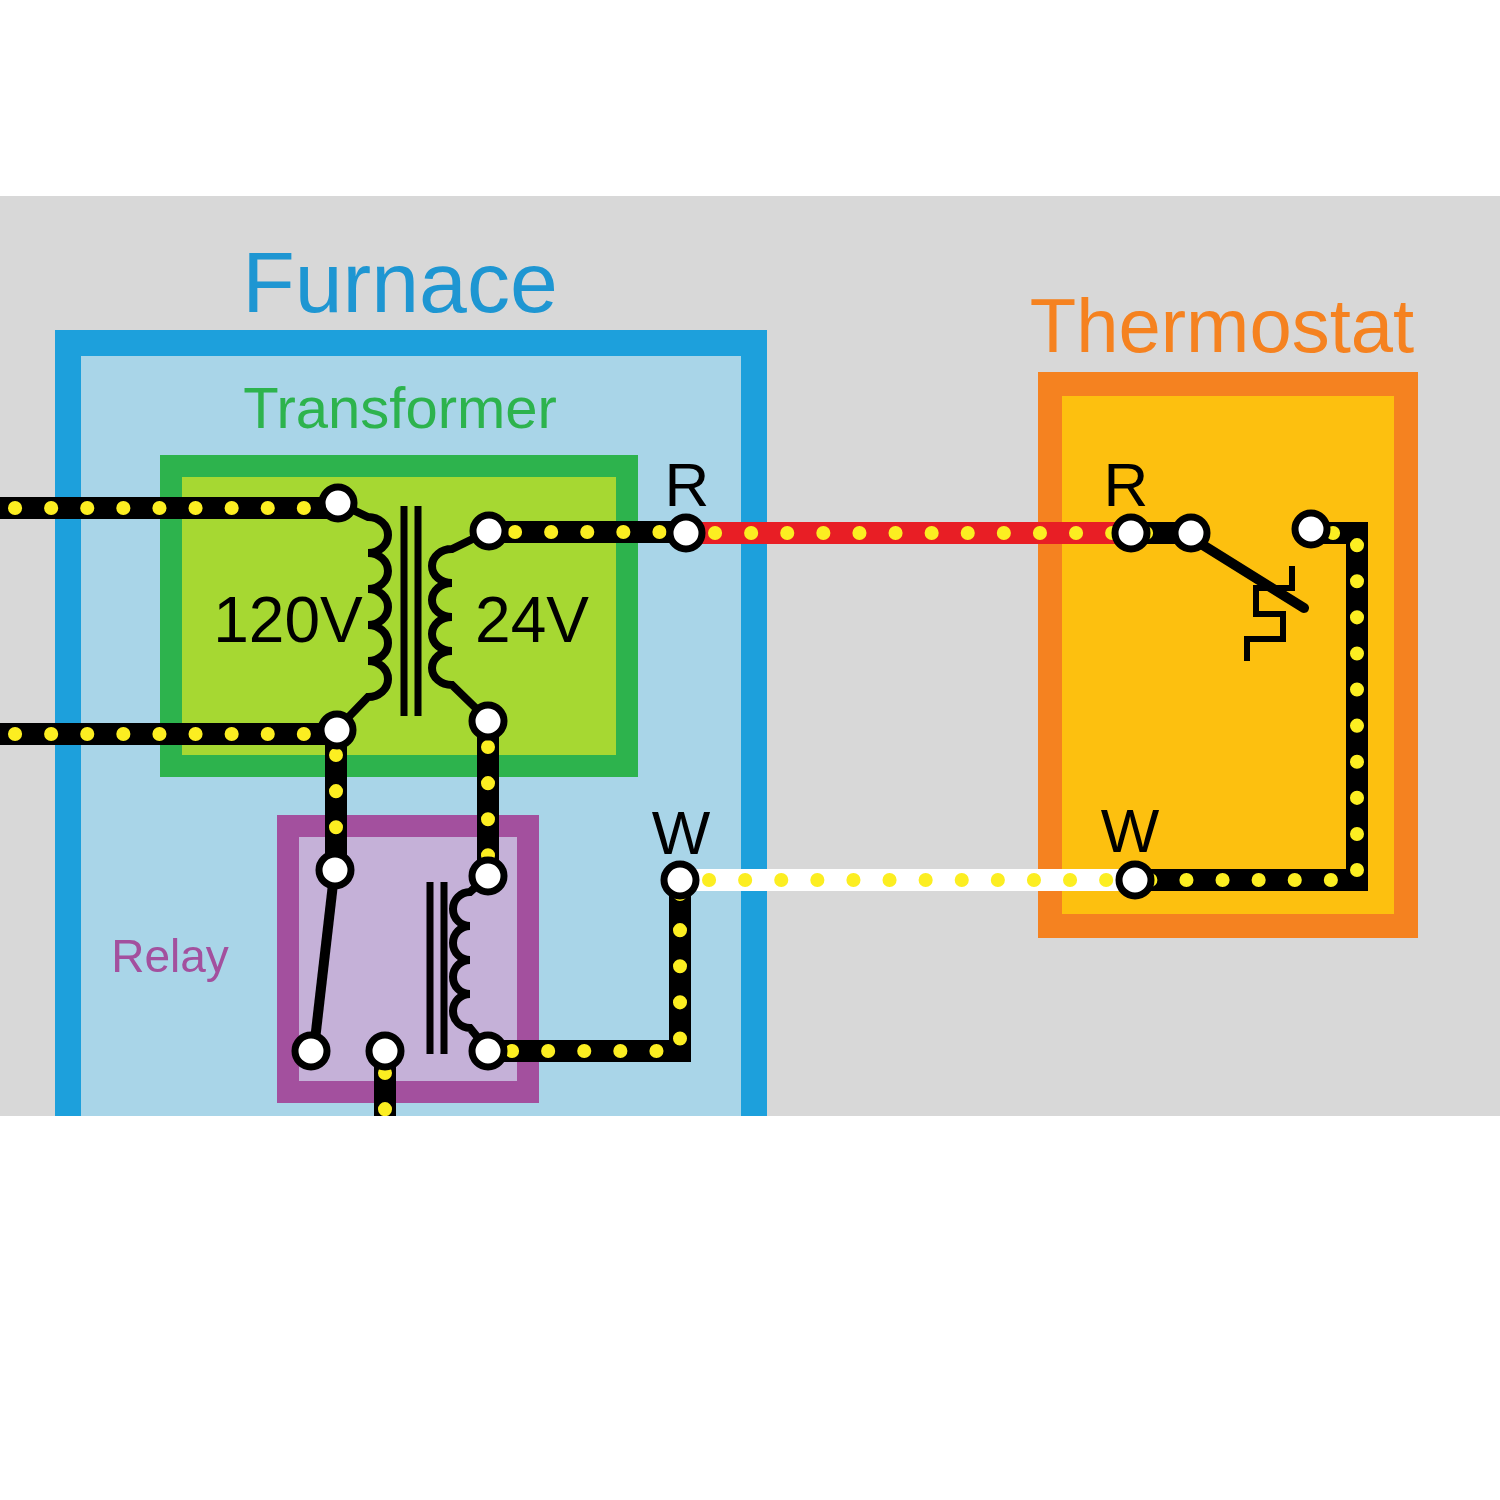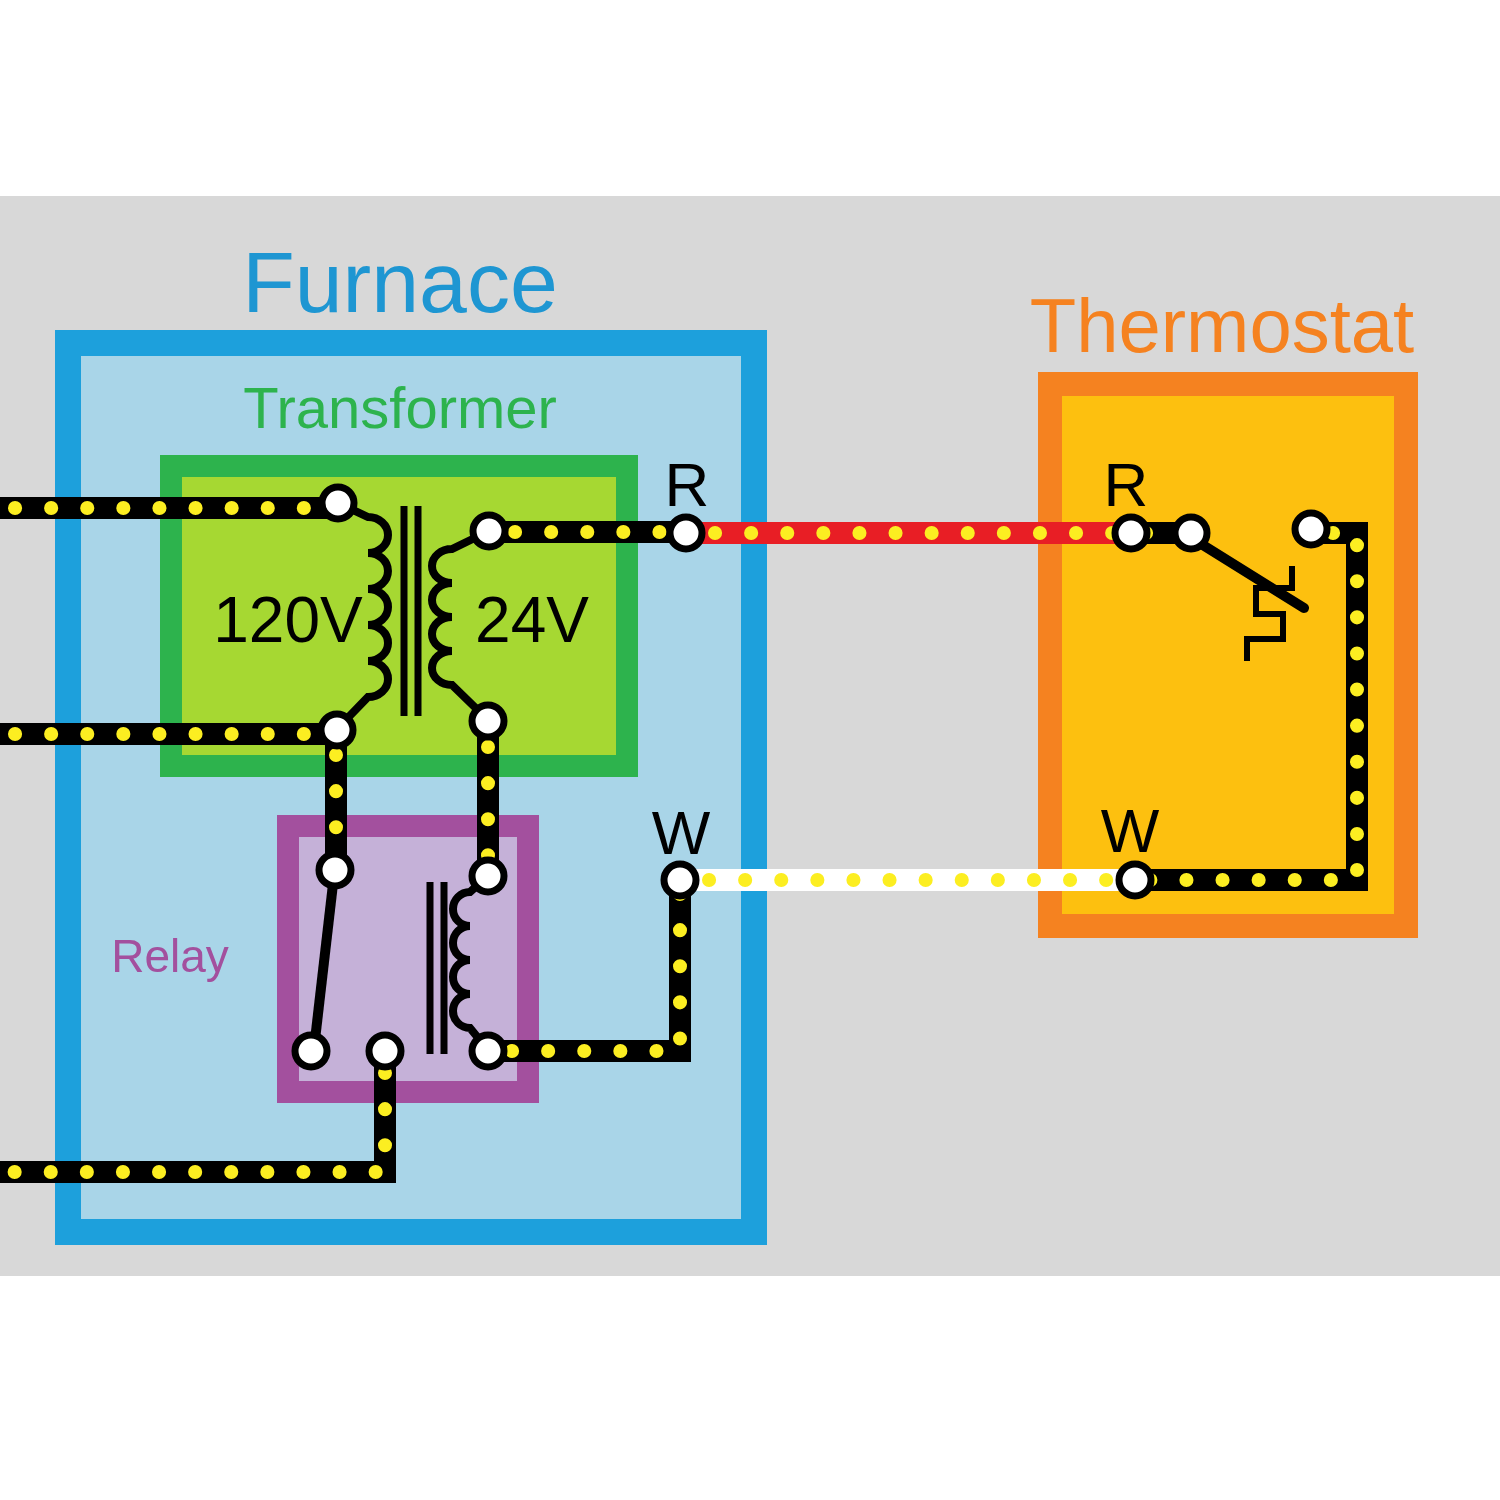--- a/index.html
+++ b/index.html
@@ -1,16 +1,16 @@
 <!DOCTYPE html>
 <html style="--canvas: #ffffff; --background: #d8d8d8; --furnace-border: #1da0dc; --furnace-fill: #a9d5e8; --furnace-label: #1e96d2; --transformer-border: #2db34d; --transformer-fill: #a6d832; --transformer-label: #2db34d; --relay-border: #a3509e; --relay-fill: #c5b1d8; --relay-label: #a3509e; --thermostat-border: #f58220; --thermostat-fill: #fdc00f; --thermostat-label: #f58220; --wire-black: #000000; --wire-red: #e81e25; --wire-white: #ffffff; --wire-dot: #fcee21;"><head>
 <meta charset="utf-8">
 <style>
   html,body{margin:0;padding:0;background:#ffffff;}
-  .stage{position:relative;width:1500px;height:1276px;background:var(--canvas,#ffffff);overflow:hidden;}
+  .stage{position:relative;width:1500px;height:1116px;background:var(--canvas,#ffffff);overflow:hidden;}
   svg{display:block;}
   .t{font-family:"Liberation Sans","DejaVu Sans",sans-serif;}
   .furnace-label{fill:var(--furnace-label,#1da0dc);font-size:86px;}
   .thermostat-label{fill:var(--thermostat-label,#f58220);font-size:76px;}
   .transformer-label{fill:var(--transformer-label,#2db34d);font-size:58px;}
   .relay-label{fill:var(--relay-label,#a3509e);font-size:46px;}
   .blk{fill:#000000;}
   .v-label{font-size:64px;}
   .term-label{font-size:62px;}
   .bg-gray{fill:var(--background,#d8d8d8);}

